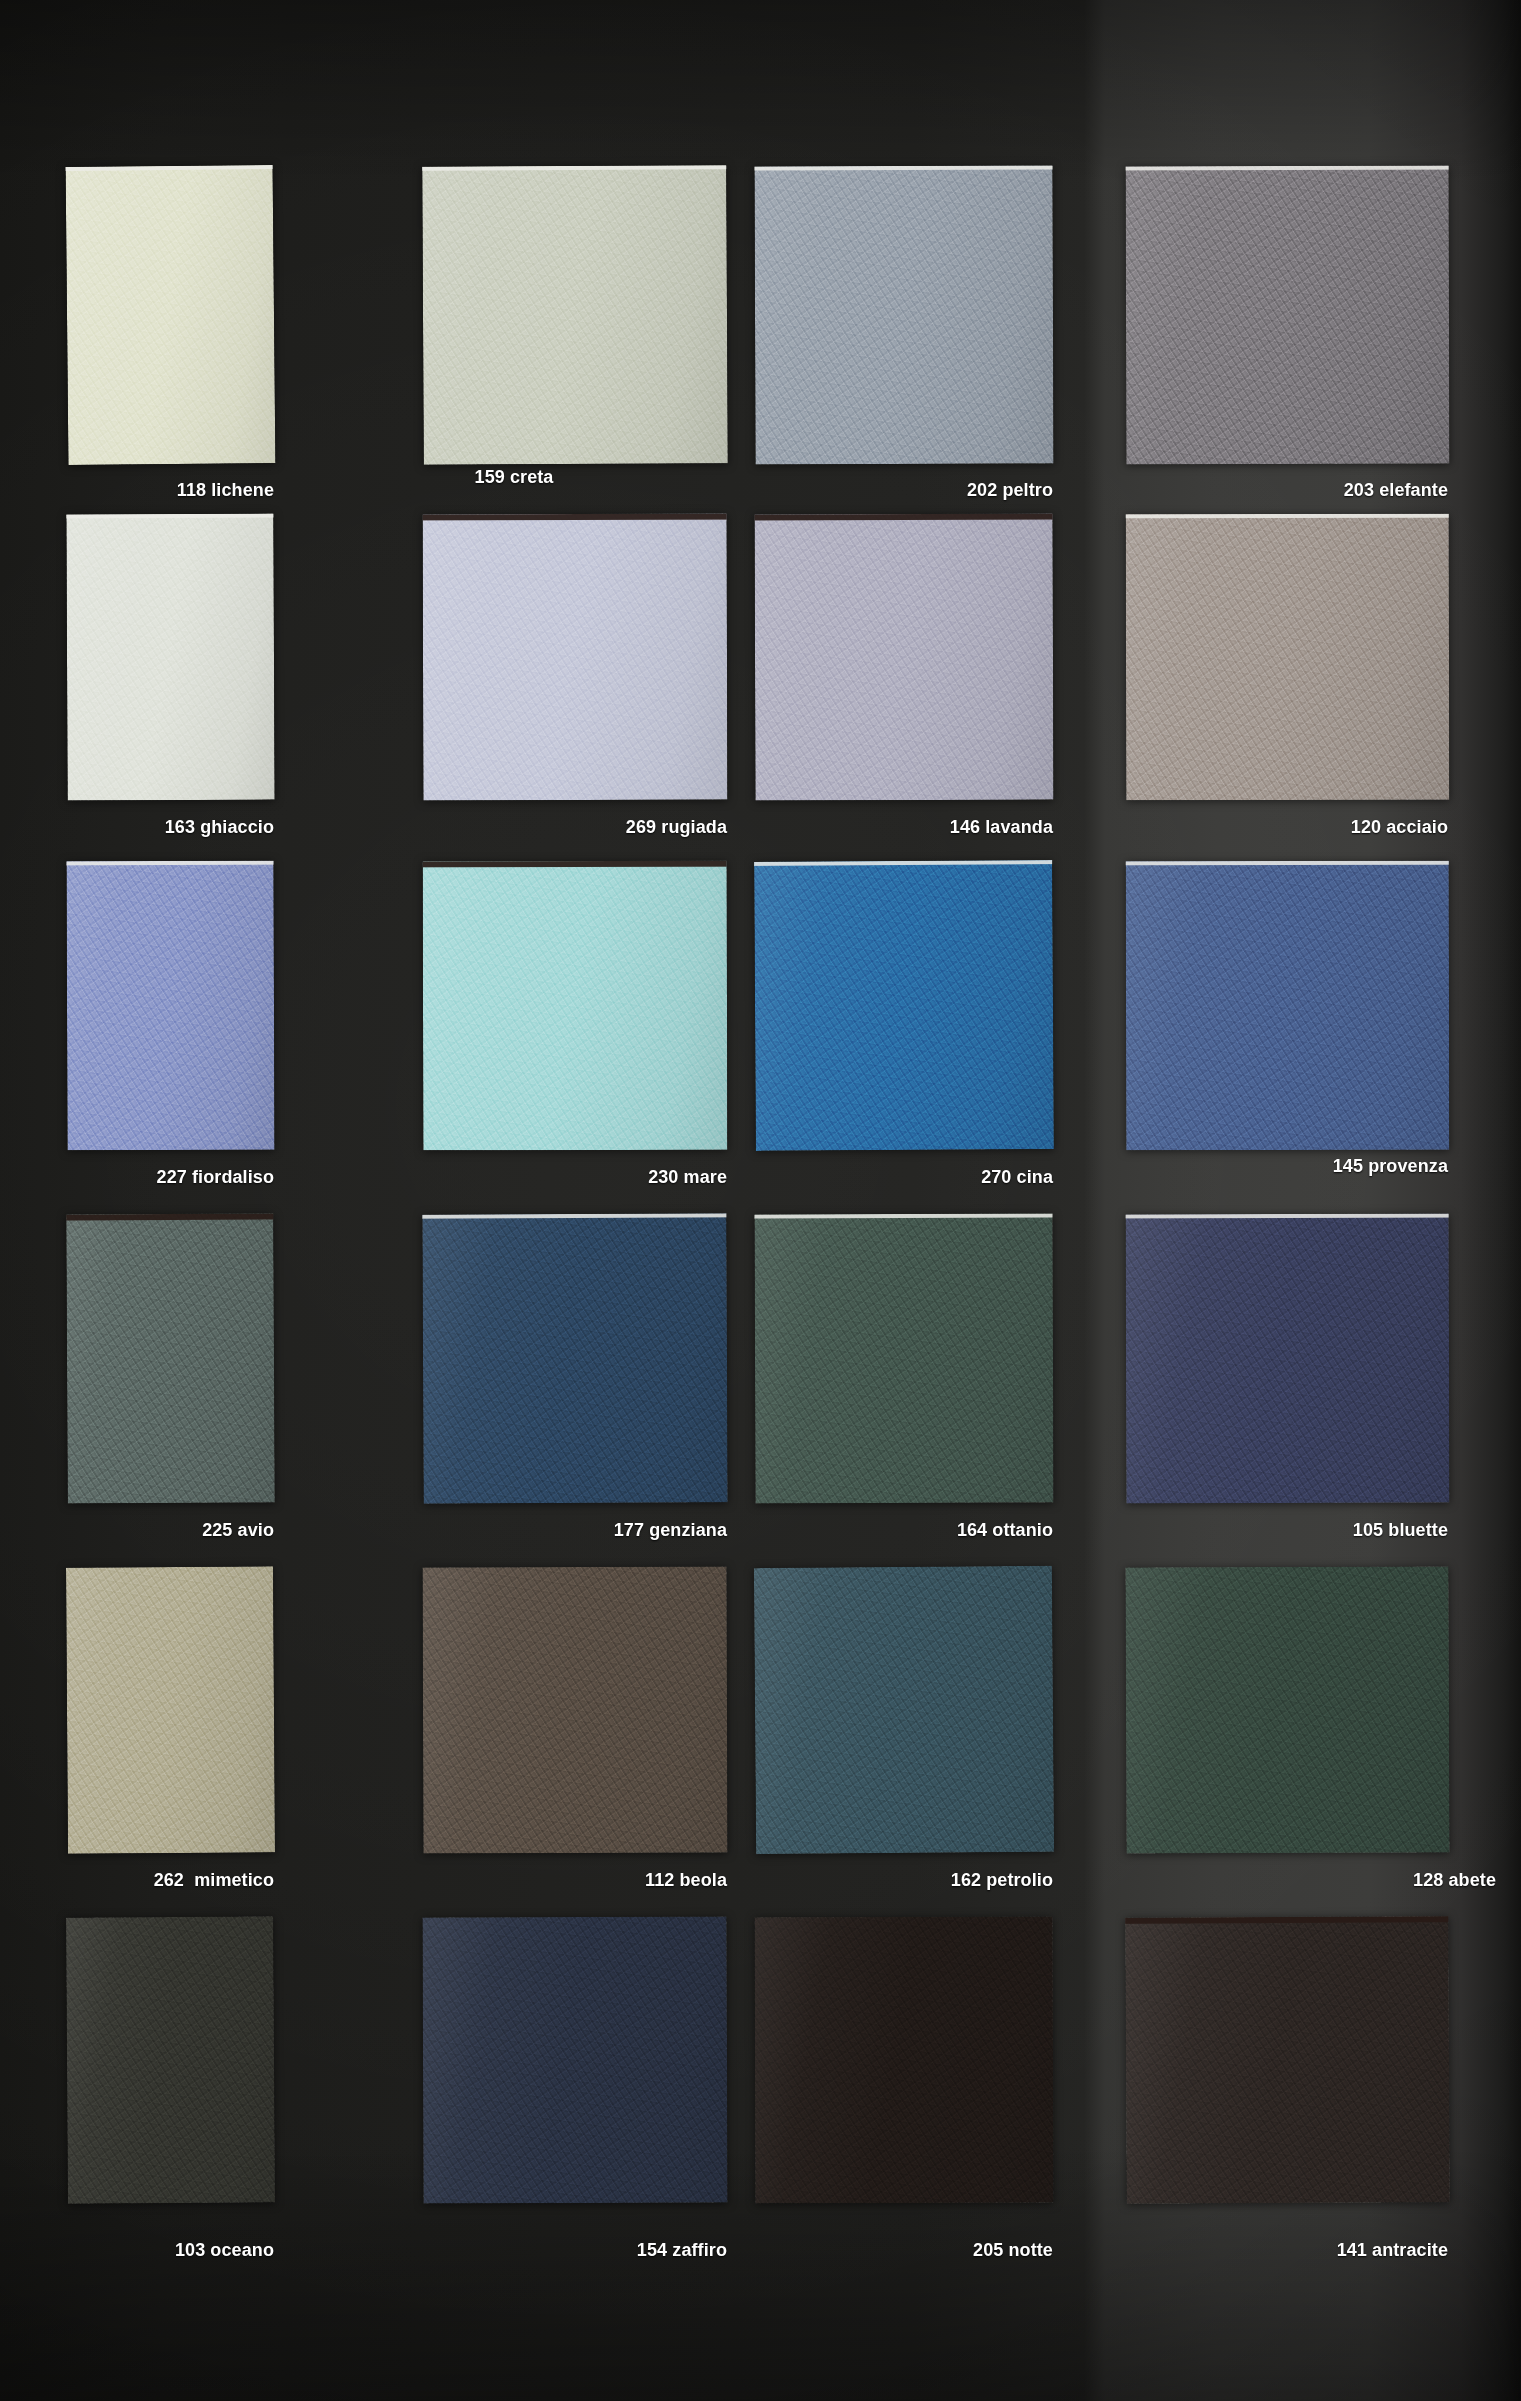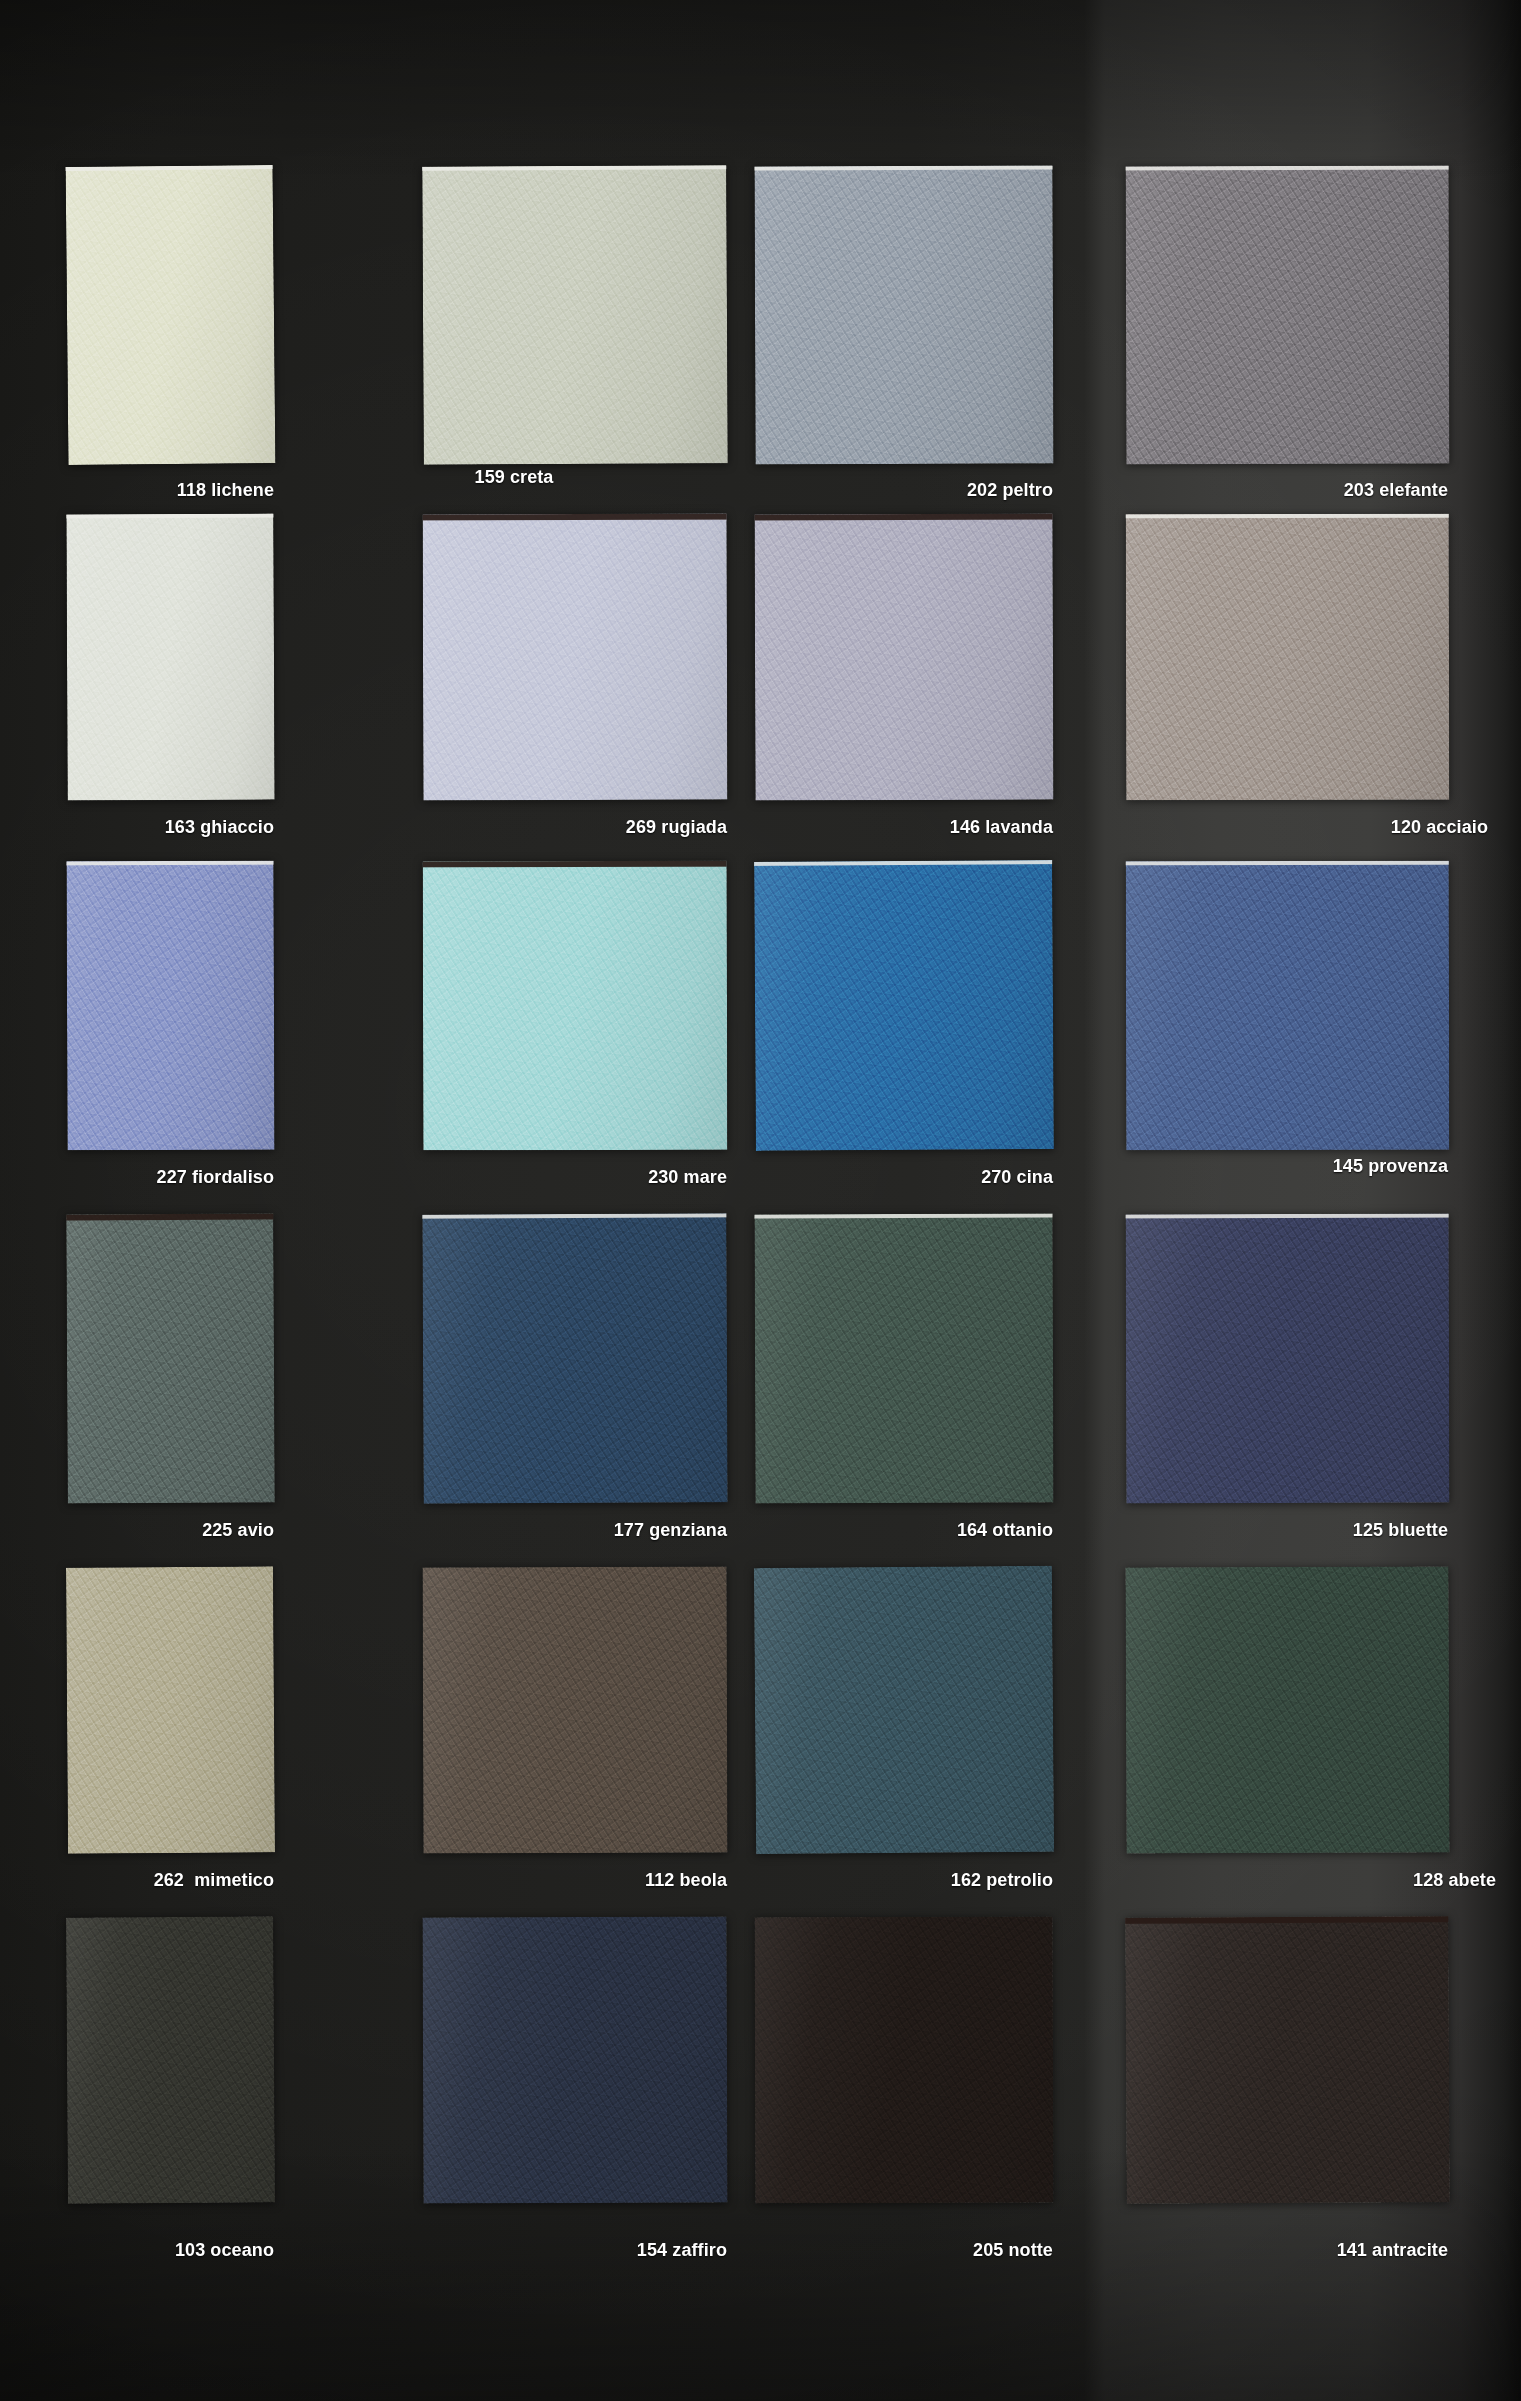--- a/index.html
+++ b/index.html
@@ -223,21 +223,21 @@
       </div>
       <div class="label" style="left: 633px; width: 420px; text-align: right; top: 818px;">146 lavanda</div>
       <div class="cell" style="left: 1126px; top: 514px; width: 323px; height: 286px;">
         <div class="swatch" style="transform: rotate(-0.1deg);">
           <div class="swatch-base" style="background-color: rgb(164, 154, 147);"></div>
           <div class="swatch-grain"></div>
           <div class="swatch-sheen"></div>
           <div class="swatch-topedge"></div>
         </div>
       </div>
-      <div class="label" style="left: 1004px; width: 444px; text-align: right; top: 818px; margin-left: 40px;">120 acciaio</div>
+      <div class="label" style="left: 1004px; width: 444px; text-align: right; top: 818px;">120 acciaio</div>
       <div class="cell" style="left: 67px; top: 861px; width: 207px; height: 289px;">
         <div class="swatch" style="transform: rotate(-0.2deg);">
           <div class="swatch-base" style="background-color: rgb(141, 153, 202);"></div>
           <div class="swatch-grain"></div>
           <div class="swatch-sheen"></div>
           <div class="swatch-topedge"></div>
         </div>
       </div>
       <div class="label" style="left: -55px; width: 329px; text-align: right; top: 1168px;">227 fiordaliso</div>
       <div class="cell" style="left: 423px; top: 861px; width: 304px; height: 289px;">
@@ -295,21 +295,21 @@
       </div>
       <div class="label" style="left: 633px; width: 420px; text-align: right; top: 1521px;">164 ottanio</div>
       <div class="cell" style="left: 1126px; top: 1214px; width: 323px; height: 289px;">
         <div class="swatch" style="transform: rotate(-0.15deg);">
           <div class="swatch-base" style="background-color: rgb(58, 64, 95);"></div>
           <div class="swatch-grain"></div>
           <div class="swatch-sheen"></div>
           <div class="swatch-topedge"></div>
         </div>
       </div>
-      <div class="label" style="left: 1004px; width: 444px; text-align: right; top: 1521px;">125 bluette</div>
+      <div class="label" style="left: 1004px; width: 444px; text-align: right; top: 1521px;">105 bluette</div>
       <div class="cell" style="left: 67px; top: 1567px; width: 207px; height: 286px;">
         <div class="swatch" style="transform: rotate(-0.4deg);">
           <div class="swatch-base" style="background-color: rgb(180, 175, 149);"></div>
           <div class="swatch-grain"></div>
           <div class="swatch-sheen"></div>
         </div>
       </div>
       <div class="label" style="left: -55px; width: 329px; text-align: right; top: 1871px;">262  mimetico</div>
       <div class="cell" style="left: 423px; top: 1567px; width: 304px; height: 286px;">
         <div class="swatch" style="transform: rotate(-0.18deg);">

